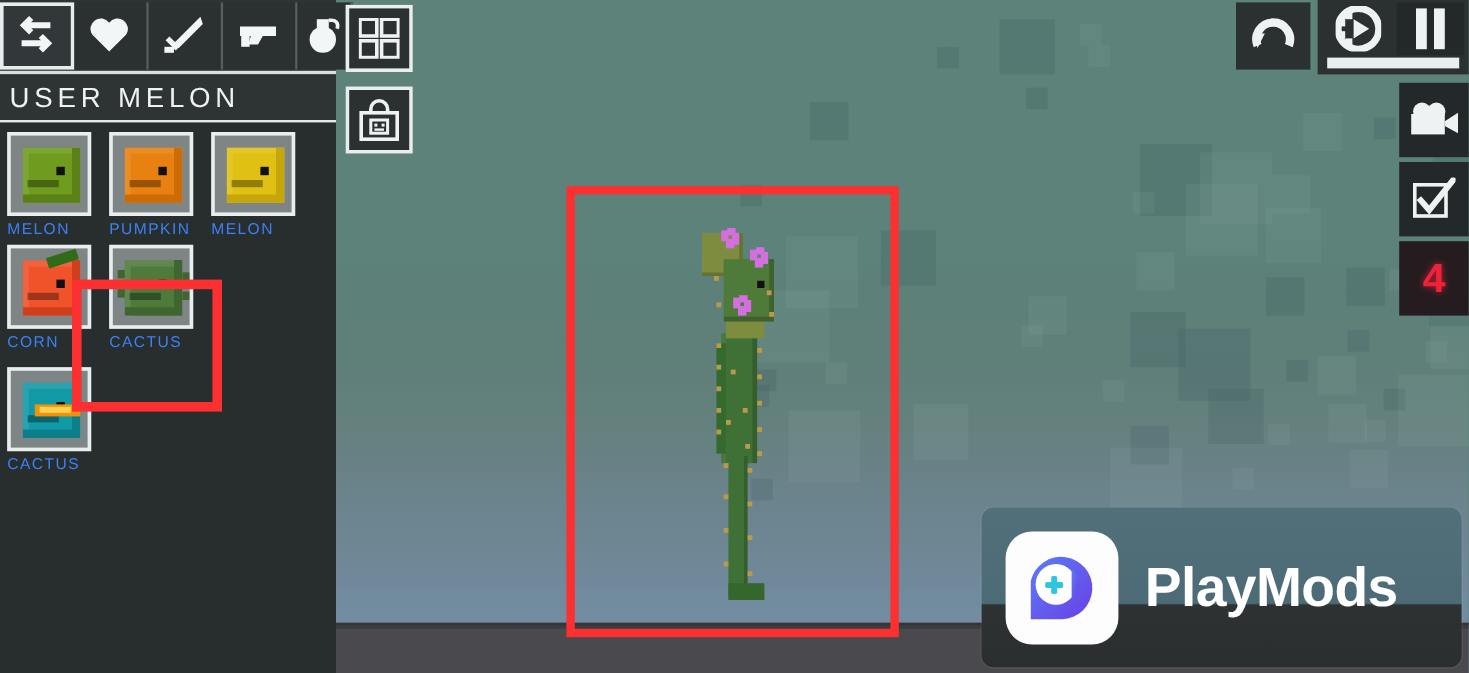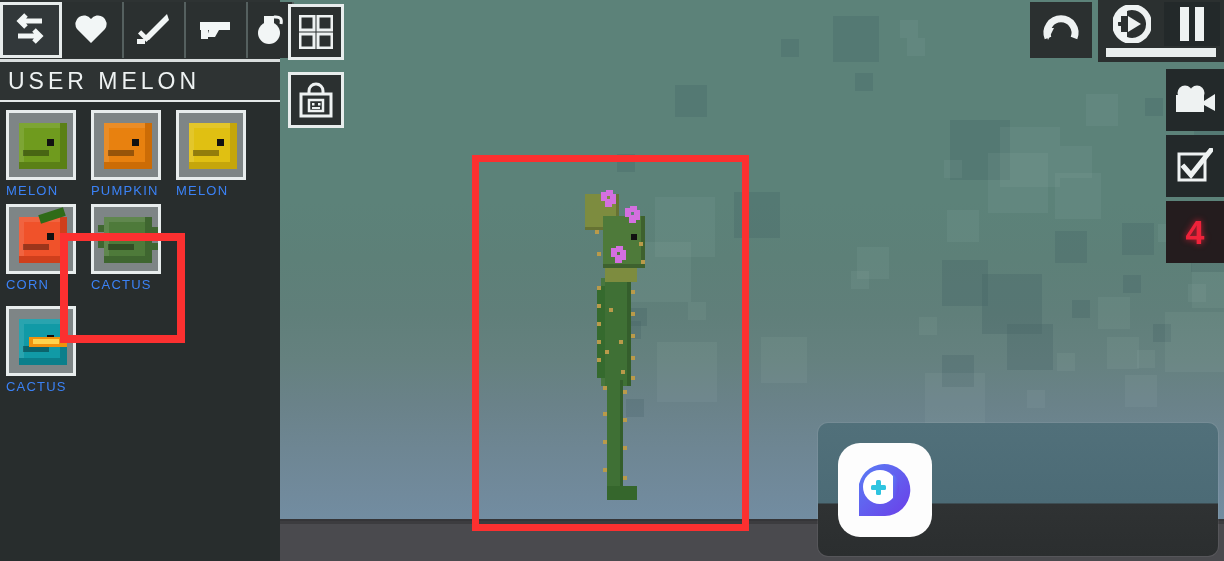--- a/index.html
+++ b/index.html
@@ -478,14 +478,15 @@
       <path d="M10 62 L10 30 A26 26 0 1 1 36 62 Z" fill="url(#pmg)"></path>
       <circle cx="31" cy="33" r="17" fill="#ffffff"></circle>
       <path d="M44 20 a17 17 0 0 1 0 26 L44 20 Z" fill="url(#pmg)"></path>
       <g fill="#2fc4e0">
         <rect x="27" y="26" width="5" height="15" rx="1.5"></rect>
         <rect x="22" y="31" width="15" height="5" rx="1.5"></rect>
       </g>
     </svg>
   </div>
   <div id="wm-text">
+    <div id="wm-title">PlayMods</div>
   </div>
 </div>
 
 </body></html>

